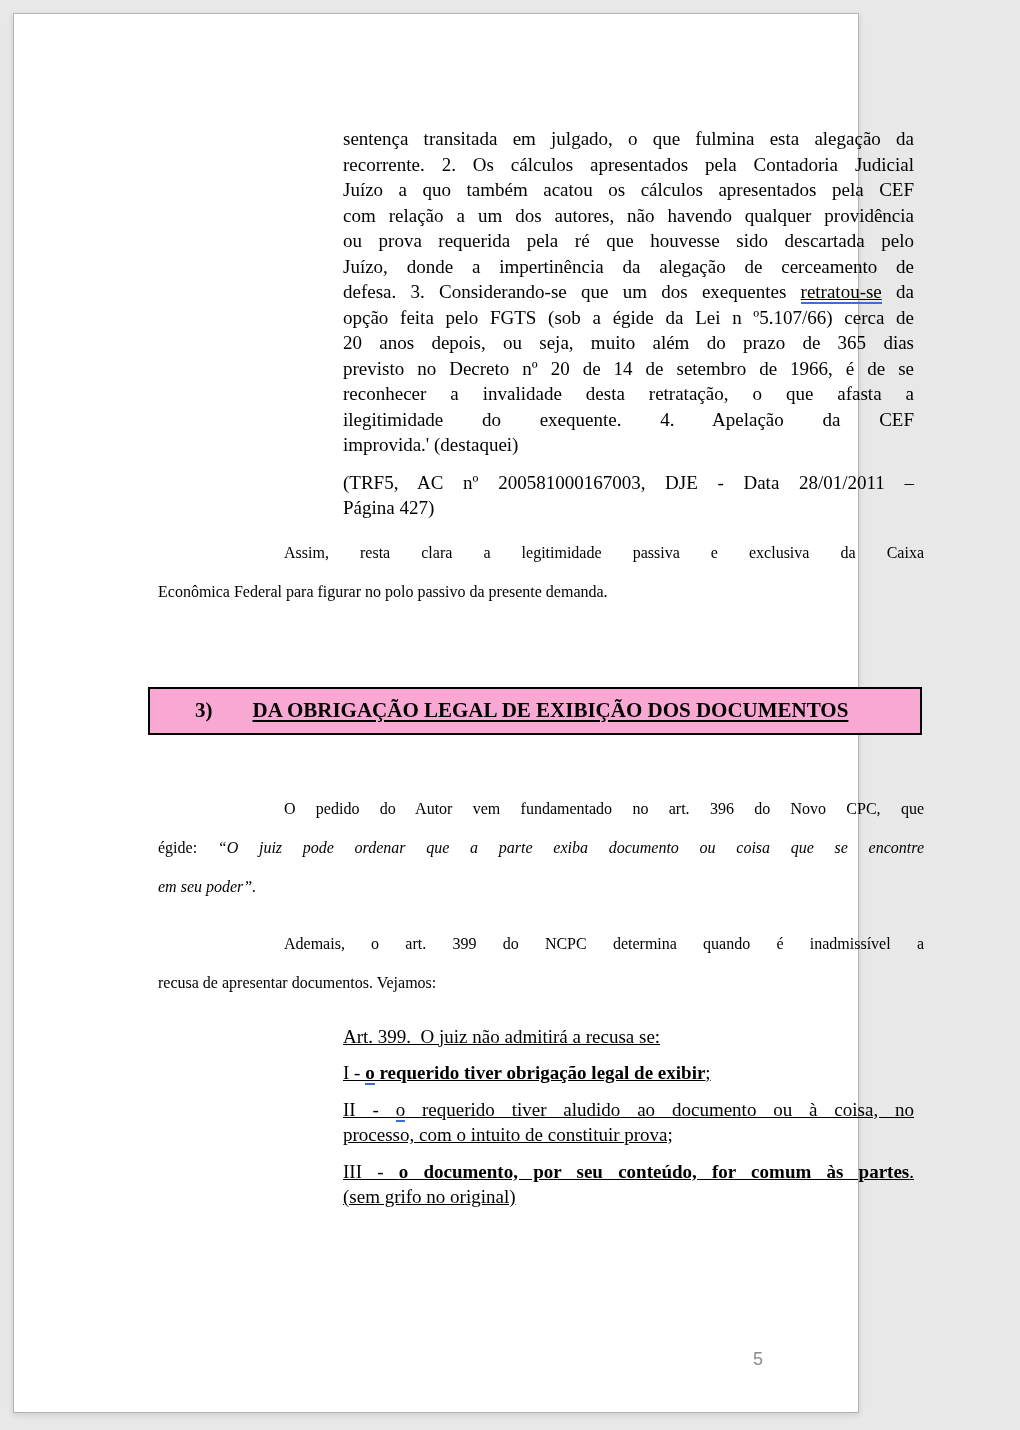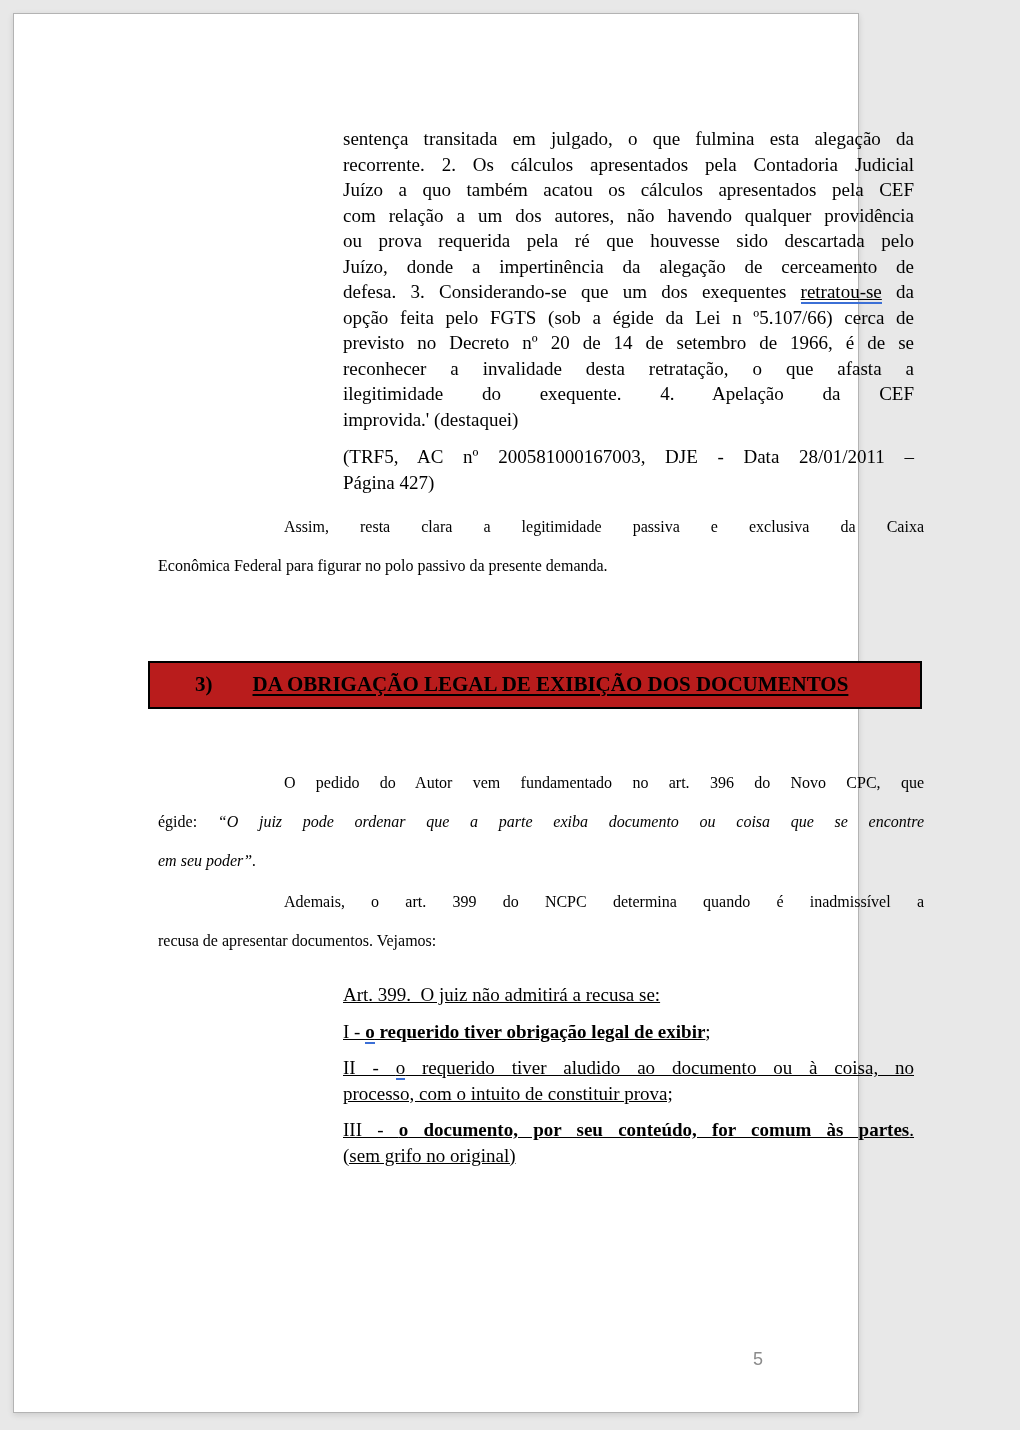--- a/index.html
+++ b/index.html
@@ -52,36 +52,36 @@
     text-decoration-thickness:1px;
     border-bottom:2px solid #3b6fd6;
   }
 
   
   [data-name="section-heading"] {
     margin:76px 0 54px -10px;
     width:774px;
     box-sizing:border-box;
     border:2px solid #000;
-    background:#b91c1c;
+    background:#f9a8d4;
     padding:8px 10px 9px 45px;
     font-size:21px;
     font-weight:bold;
     line-height:27px;
   }
   .hnum { margin-right:40px; }
   .htitle {
     text-decoration:underline;
     text-decoration-thickness:2px;
     text-underline-offset:3px;
   }
 
   
   [data-name="jurisprudence-quote"] { margin-bottom:12px; }
-  [data-name="para-ademais"] { margin-top:2px; }
+  [data-name="para-ademais"] { margin-top:18px; }
   [data-name="statute-quote"] { margin-top:22px;text-decoration:underline; }
   [data-name="statute-quote"] .para { margin-bottom:11px; }
 
   
   .pagenum {
     position:absolute;
     right:95px; bottom:42px;
     font-family:"Liberation Sans", sans-serif;
     font-size:18px;
     color:#8b8b8b;
@@ -95,20 +95,21 @@
       <div class="quote" data-name="jurisprudence-quote">
         <div class="para" data-name="paragraph">
           <div class="ln" data-name="text-line"><span class="seg" data-name="text-segment">sentença transitada em julgado, o que fulmina esta alegação da</span></div>
           <div class="ln" data-name="text-line"><span class="seg" data-name="text-segment">recorrente. 2. Os cálculos apresentados pela Contadoria Judicial</span></div>
           <div class="ln" data-name="text-line"><span class="seg" data-name="text-segment">Juízo a quo também acatou os cálculos apresentados pela CEF</span></div>
           <div class="ln" data-name="text-line"><span class="seg" data-name="text-segment">com relação a um dos autores, não havendo qualquer providência</span></div>
           <div class="ln" data-name="text-line"><span class="seg" data-name="text-segment">ou prova requerida pela ré que houvesse sido descartada pelo</span></div>
           <div class="ln" data-name="text-line"><span class="seg" data-name="text-segment">Juízo, donde a impertinência da alegação de cerceamento de</span></div>
           <div class="ln" data-name="text-line"><span class="seg" data-name="text-segment">defesa. 3. Considerando-se que um dos exequentes </span><span class="seg m" data-name="text-segment">retratou-se</span><span class="seg" data-name="text-segment"> da</span></div>
           <div class="ln" data-name="text-line"><span class="seg" data-name="text-segment">opção feita pelo FGTS (sob a égide da Lei n º5.107/66) cerca de</span></div>
+          <div class="ln" data-name="text-line"><span class="seg" data-name="text-segment">20 anos depois, ou seja, muito além do prazo de 365 dias</span></div>
           <div class="ln" data-name="text-line"><span class="seg" data-name="text-segment">previsto no Decreto nº 20 de 14 de setembro de 1966, é de se</span></div>
           <div class="ln" data-name="text-line"><span class="seg" data-name="text-segment">reconhecer a invalidade desta retratação, o que afasta a</span></div>
           <div class="ln" data-name="text-line"><span class="seg" data-name="text-segment">ilegitimidade do exequente. 4. Apelação da CEF</span></div>
           <div class="ln last" data-name="text-line"><span class="seg" data-name="text-segment">improvida.' (destaquei)</span></div>
         </div>
         <div class="para" data-name="paragraph">
           <div class="ln" data-name="text-line"><span class="seg" data-name="text-segment">(TRF5, AC nº 200581000167003, DJE - Data 28/01/2011 –</span></div>
           <div class="ln last" data-name="text-line"><span class="seg" data-name="text-segment">Página 427)</span></div>
         </div>
       </div>

